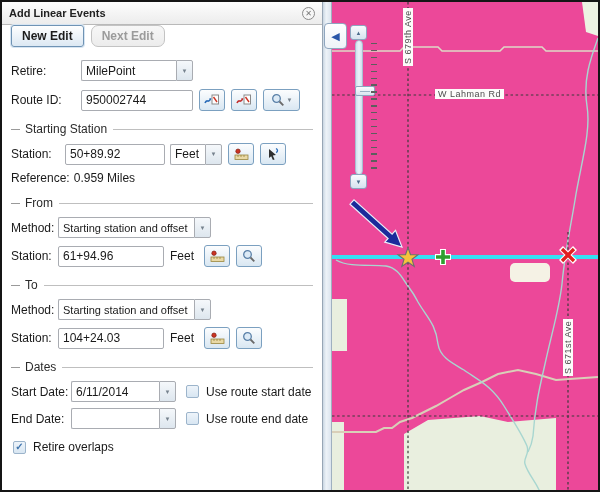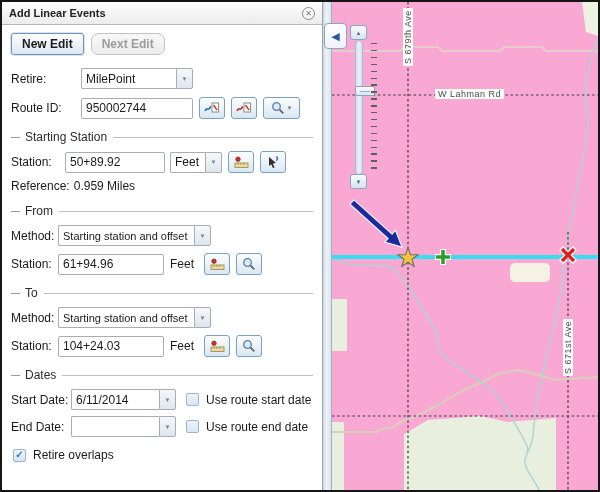--- a/index.html
+++ b/index.html
@@ -5,21 +5,21 @@
   * { box-sizing: border-box; margin: 0; padding: 0; }
   html,body { background:#fff; }
   body { font-family: "Liberation Sans", sans-serif; }
   .frame { position:relative; width:600px; height:492px; border:2px solid #151515; background:#fff; overflow:hidden; }
 
   
   .panel { position:absolute; left:0; top:0; width:321px; height:100%; background:#fff; border-right:1px solid #98a6b5; }
   .panel-header { height:23px; background:linear-gradient(#fdfdfd,#ececec); border-bottom:1px solid #b9b9b9; display:flex; align-items:center; padding:0 7px; }
   .panel-title { font-size:11px; font-weight:bold; color:#222; flex:1; }
   .close-btn { width:13px; height:13px; border:1px solid #8a8a8a; border-radius:50%; color:#777; font-size:8px; line-height:11px; text-align:center; cursor:pointer; background:#f6f6f6; }
-  .pbody { padding:8px 9px 0 9px; font-size:12px; color:#1a1a1a; }
+  .pbody { padding:0 9px 0 9px; font-size:12px; color:#1a1a1a; }
   .row { display:flex; align-items:center; }
   .lbl { color:#1a1a1a; }
 
   .btn { border:1px solid #6f93b4; border-radius:3px; background:linear-gradient(#fefefe,#dce8f3); font-size:12px; font-weight:bold; color:#1c1c1c; padding:3px 10px; box-shadow:0 0 0 1px #d7e5f2; cursor:pointer; font-family:"Liberation Sans",sans-serif; }
   .btn.disabled { border-color:#c3c3c3; background:linear-gradient(#f7f7f7,#ececec); color:#9b9b9b; box-shadow:none;border-radius:7px; }
 
   .inp { height:21px; border:1px solid #a9acb2; border-radius:2px; background:#fff; padding:0 4px; font-size:12px; color:#1a1a1a; display:flex; align-items:center; overflow:hidden; white-space:nowrap; }
   .combo { display:flex; height:21px; }
   .combo .inp { border-right:none; border-radius:2px 0 0 2px; flex:1; }
   .dd-btn { width:17px; height:21px; border:1px solid #a9acb2; border-radius:0 2px 2px 0; background:linear-gradient(#f5f8fb,#dde6ee); display:flex; align-items:center; justify-content:center; cursor:pointer; }
@@ -36,21 +36,21 @@
   .cb { width:13px; height:13px; border:1px solid #9cb4cb; border-radius:2px; background:linear-gradient(#eef4fa,#d8e6f2); display:inline-flex; align-items:center; justify-content:center; cursor:pointer; flex:none; }
   .cb .tick { font-size:10px; font-weight:bold; color:#3f74ad; line-height:1; }
 
   .opt-row { display:flex; align-items:center; gap:7px; margin-bottom:4px; }
 
   
   .splitter { position:absolute; left:321px; top:0; width:9px; height:100%; background:linear-gradient(to right,#c9d6e2,#eef3f8 40%,#dbe4ee); border-right:1px solid #9fb0c0; }
   .collapse-tab { position:absolute; left:322px; top:21px; width:23px; height:26px; background:linear-gradient(#ffffff,#eef3f8); border:1px solid #8fa6bf; border-radius:4px; display:flex; align-items:center; justify-content:center; cursor:pointer; z-index:5; }
   .collapse-tab span { color:#2a56a8; font-size:11px; }
 
-  .map { position:absolute; left:330px; top:0; width:266px; height:488px; background:#f9a8d4; overflow:hidden; }
+  .map { position:absolute; left:330px; top:0; width:266px; height:488px; background:#ec4899; overflow:hidden; }
   .map svg.mapsvg { position:absolute; left:0; top:0; }
 
   .road-label-h { position:absolute; left:103px; top:87px; font-size:9px; color:#4d4d4d; background:#fcfcfa; padding:0 3px; letter-spacing:0.5px; white-space:nowrap; }
   .road-label-v { position:absolute; font-size:9px; color:#4d4d4d; background:#fcfcfa; padding:0 2px; letter-spacing:0.5px; white-space:nowrap; transform:rotate(-90deg); transform-origin:left top; }
   .rl-left { left:71px; top:64px; }
   .rl-right { left:231px; top:374px; }
 
   
   .zoomslider { position:absolute; left:18px; top:23px; width:48px; height:168px; }
   .zs-btn { position:absolute; left:0; width:17px; height:15px; border:1px solid #8ca6c0; border-radius:3px; background:linear-gradient(#f9fbfd,#d6e3ef); display:flex; align-items:center; justify-content:center; cursor:pointer; }

